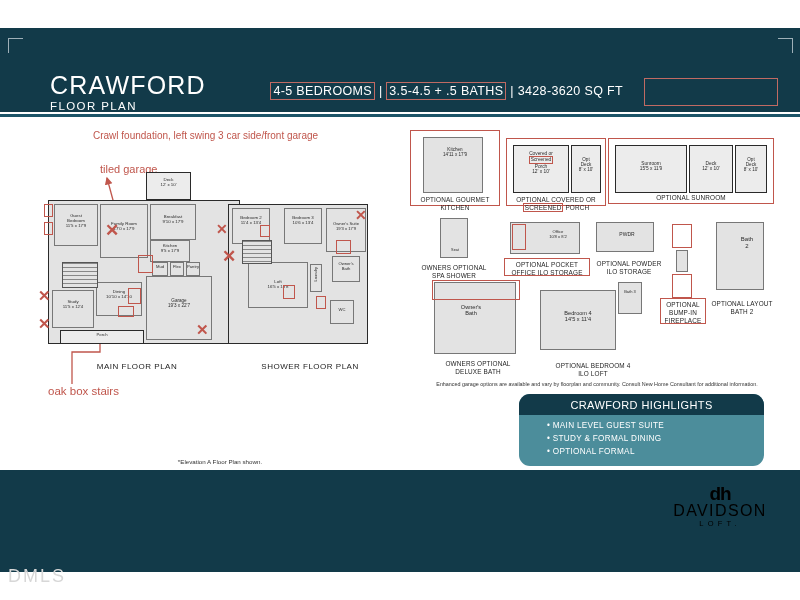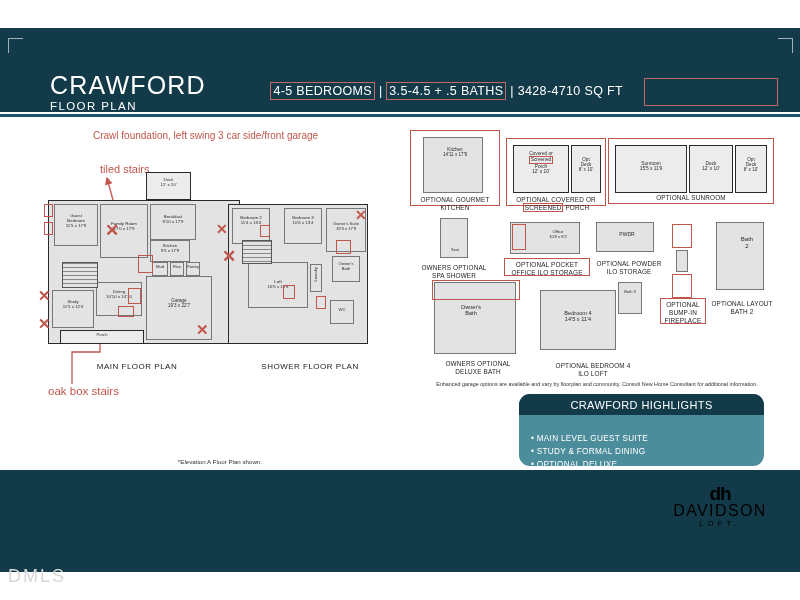--- a/index.html
+++ b/index.html
@@ -52,21 +52,21 @@
 
   #elev-note{position:absolute;left:130px;top:458px;width:180px;text-align:center;font-size:6.2px;color:#333;}
   #garage-note{position:absolute;left:412px;top:381px;width:370px;text-align:center;font-size:5.4px;color:#333;}
   #rev{position:absolute;left:708px;top:452px;font-size:6px;color:#333;font-weight:bold;}
 
   
   #highlights{position:absolute;left:519px;top:394px;width:245px;height:72px;
               background:#4c8d9b;border-radius:11px;overflow:hidden;}
   #hl-head{height:21px;background:#123A49;color:#fff;font-size:11px;letter-spacing:.4px;
            display:flex;align-items:center;justify-content:center;}
-  #hl-list{padding:4px 0 0 12px;margin-top:13px;}
+  #hl-list{padding:4px 0 0 28px;}
   #hl-list div{color:#fff;font-size:8.2px;letter-spacing:.3px;line-height:13px;}
 
   
   #logo{position:absolute;left:660px;top:484px;width:120px;height:58px;color:#000000;text-align:center;}
   #logo-mark{font-size:19px;font-weight:bold;letter-spacing:-1px;line-height:19px;}
   #logo-name{font-size:16px;letter-spacing:1.4px;line-height:16px;}
   #logo-sub{font-size:7.5px;letter-spacing:4.2px;line-height:10px;}
 
   #watermark{position:absolute;left:8px;top:566px;color:#d7d7d7;font-size:18px;letter-spacing:2px;}
 </style>
@@ -84,26 +84,26 @@
   <div id="title-block">
     <div id="title-main">CRAWFORD</div>
     <div id="title-sub">FLOOR PLAN</div>
   </div>
 
   <div id="specs">
     <span class="spechl">4-5 BEDROOMS</span>
     <span>|</span>
     <span class="spechl">3.5-4.5 + .5 BATHS</span>
     <span>|</span>
-    <span>3428-4710 SQ FT</span>
+    <span>3428-3620 SQ FT</span>
   </div>
   <div id="spec-box-sq"></div>
 
   <div class="ann" id="ann-crawl">Crawl foundation, left swing 3 car side/front garage</div>
-  <div class="ann" id="ann-tiled">tiled stairs</div>
+  <div class="ann" id="ann-tiled">tiled garage</div>
   <div class="ann" id="ann-oak">oak box stairs</div>
 
   <svg style="position:absolute;left:0;top:0;width:800px;height:600px;pointer-events:none">
     <defs>
       <marker id="ah" markerWidth="7" markerHeight="7" refX="5" refY="3" orient="auto">
         <path d="M0,0 L6,3 L0,6 z" fill="#c0564c"></path>
       </marker>
     </defs>
     <line x1="126" y1="248" x2="107" y2="178" stroke="#c0564c" stroke-width="1.3" marker-end="url(#ah)"></line>
     <path d="M72,384 L72,352 L100,352 L100,312" stroke="#c0564c" stroke-width="1.3" fill="none" marker-end="url(#ah)"></path>
@@ -393,21 +393,21 @@
 
   <div id="garage-note">Enhanced garage options are available and vary by floorplan and community.  Consult New Home Consultant for additional information.</div>
   <div id="elev-note">*Elevation A Floor Plan shown.</div>
   <div id="rev">Rev. 9/25</div>
 
   <div id="highlights">
     <div id="hl-head">CRAWFORD HIGHLIGHTS</div>
     <div id="hl-list">
       <div>• MAIN LEVEL GUEST SUITE</div>
       <div>• STUDY &amp; FORMAL DINING</div>
-      <div>• OPTIONAL DELUXE</div>
+      <div>• OPTIONAL FORMAL</div>
     </div>
   </div>
 
   <div class="band" id="band-bottom"></div>
   <div id="logo">
     <div id="logo-mark">dh</div>
     <div id="logo-name">DAVIDSON</div>
     <div id="logo-sub">LOFT.</div>
   </div>
 

